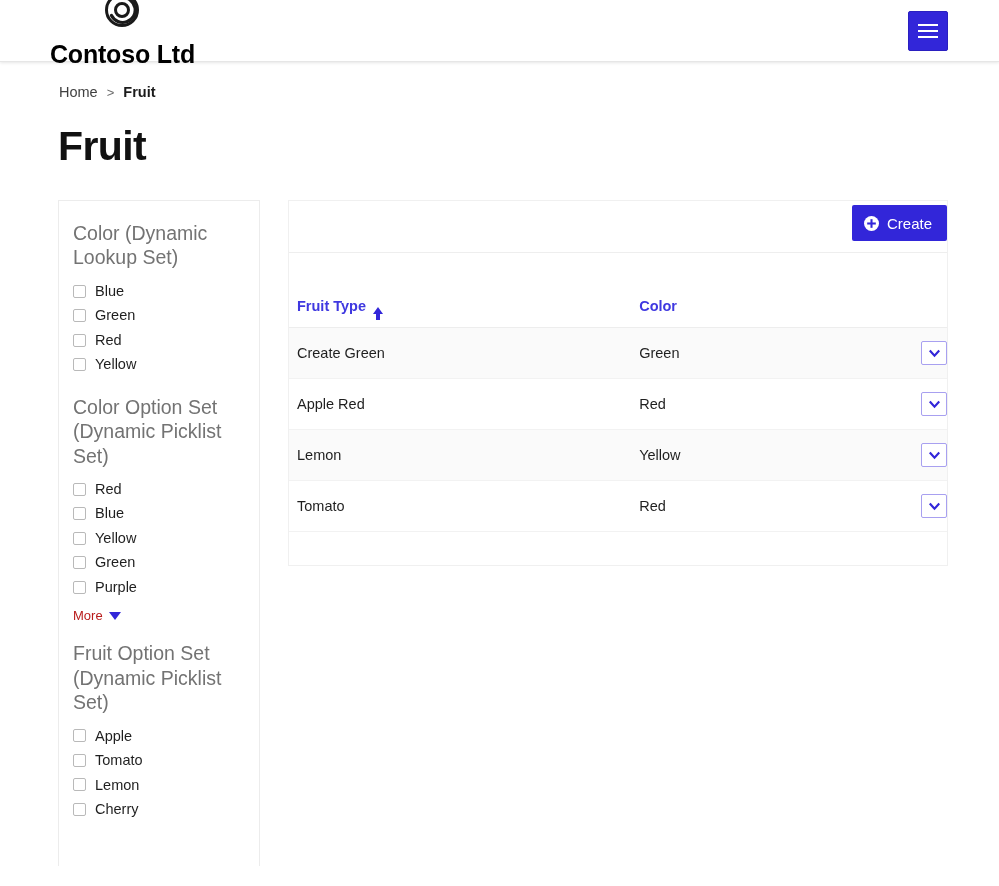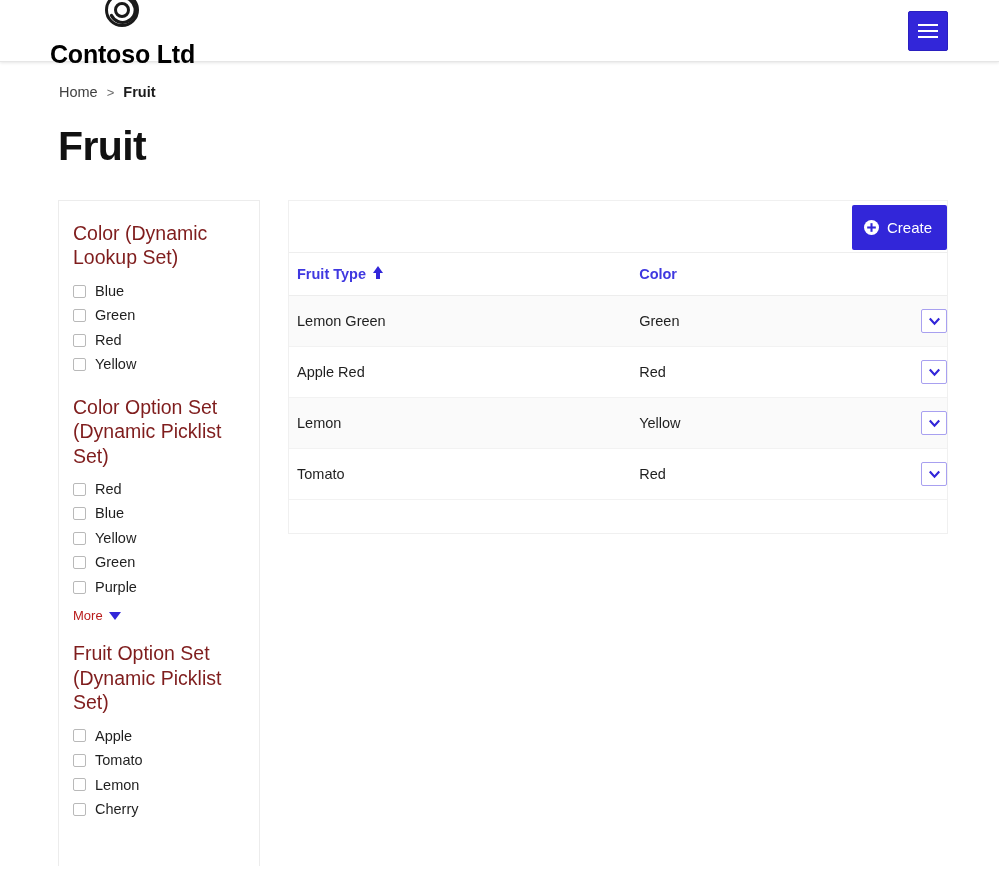--- a/index.html
+++ b/index.html
@@ -102,21 +102,21 @@
     border: 1px solid #ececec;
     border-bottom: none;
     background: #ffffff;
     padding: 20px 14px 16px 14px;
     min-height: 666px;
   }
   .facet-group { margin-bottom: 6px; }
   .facet-title {
     font-size: 19.5px;
     line-height: 1.25;
-    color: #7f1d1d;
+    color: #737373;
     font-weight: normal;
     margin: 0 0 9px 0;
   }
   .facet-group + .facet-group .facet-title { margin-top: 18px; }
   .facet-option {
     display: flex;
     align-items: center;
     gap: 9px;
     padding: 5px 0;
     cursor: pointer;
@@ -168,21 +168,21 @@
     justify-content: flex-end;
     padding: 0 0 0 0;
     border-bottom: 1px solid #eeeeee;
     background: #ffffff;
   }
   .create-btn {
     background: #3226d9;
     color: #ffffff;
     border: none;
     border-radius: 2px;
-    height: 45px;
+    height: 36px;
     padding: 0 15px 0 12px;
     font-size: 15px;
     font-family: "Liberation Sans", sans-serif;
     display: inline-flex;
     align-items: center;
     gap: 8px;
     cursor: pointer;
     margin-right: 0;
     align-self: flex-start;
     margin-top: 4px;
@@ -203,22 +203,23 @@
     font-size: 14.5px;
     font-weight: bold;
     color: #3f38e0;
     padding: 13px 0 13px 8px;
     border-bottom: 1px solid #ededed;
     background: #ffffff;
     cursor: pointer;
   }
   table.grid th .th-inner {
     display: inline-flex;
-    align-items: flex-start;
+    align-items: flex-end;
     gap: 7px;
+    margin-top: 32px;
   }
   .sort-asc {
     width: 0; height: 0;
     border-left: 5px solid transparent;
     border-right: 5px solid transparent;
     border-bottom: 7px solid #3226d9;
     position: relative;
     display: block;
   }
   .sort-asc::after {
@@ -391,21 +392,21 @@
           <th>
             <span class="th-inner">
               <span>Color</span>
             </span>
           </th>
           <th></th>
         </tr>
       </thead>
       <tbody id="grid-body">
           <tr>
-            <td>Lemon Green</td>
+            <td>Create Green</td>
             <td>Green</td>
             <td class="action-cell"><button class="row-menu-btn">
                 <svg class="chev" viewBox="0 0 12 12" xmlns="http://www.w3.org/2000/svg">
                   <path d="M1.6 3.6 L6 8.4 L10.4 3.6" fill="none" stroke="#3226d9" stroke-width="2.4" stroke-linecap="square"></path>
                 </svg>
               </button></td>
           </tr>
           <tr>
             <td>Apple Red</td>
             <td>Red</td>

